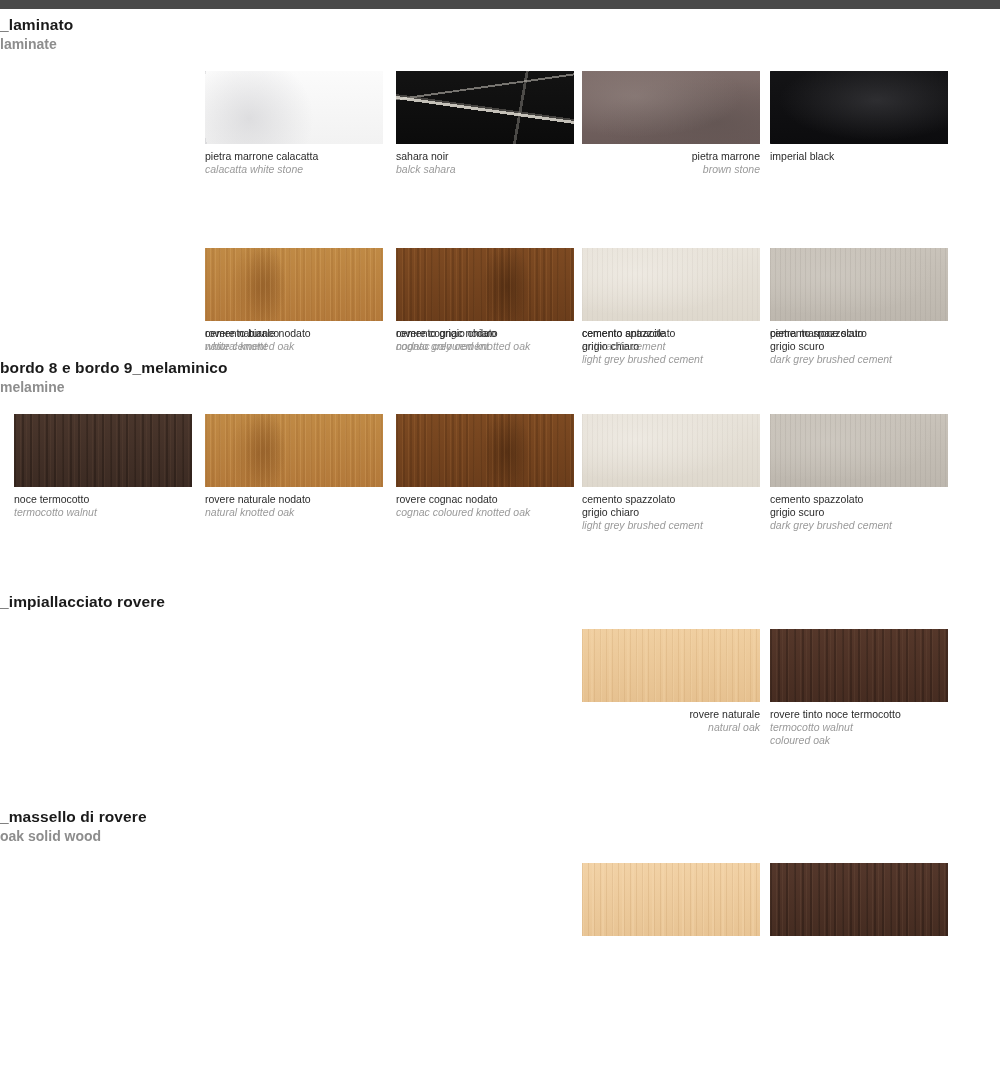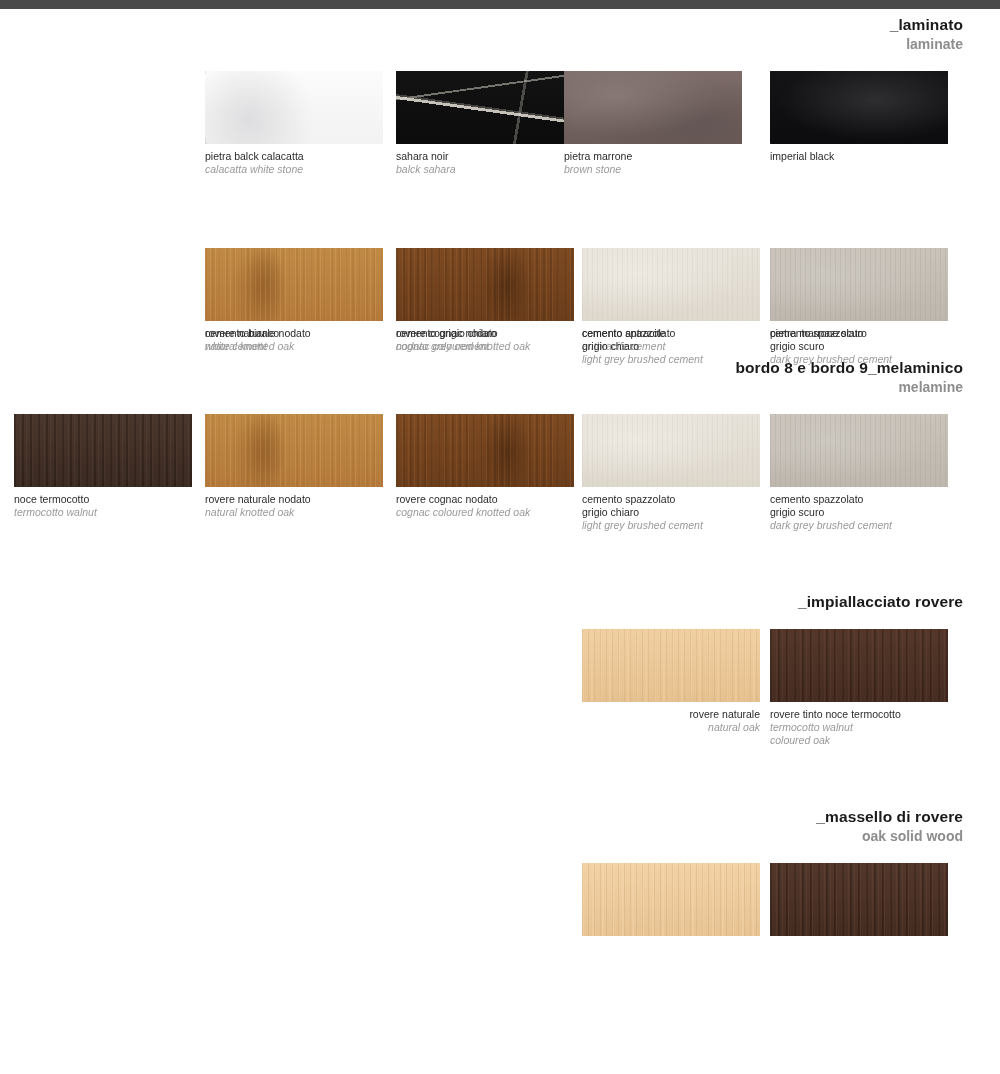--- a/index.html
+++ b/index.html
@@ -24,22 +24,22 @@
   }
   .page {
     position: absolute;
     left: 0;
     top: 9px;
     width: 1000px;
   }
 
   
   .section-head {
-    text-align: right;
-    padding-right: 37px;
+    text-align: left;
+    padding-right: 52px;
   }
   .section-title {
     font-size: 15.5px;
     font-weight: bold;
     color: #1a1a1a;
     letter-spacing: 0.1px;
     line-height: 20px;
   }
   .section-sub {
     font-size: 14px;
@@ -194,29 +194,29 @@
 <div class="page">
 
   <div class="section-head" style="margin-top:6px;">
     <div class="section-title">_laminato</div>
     <div class="section-sub">laminate</div>
   </div>
 
   <div class="row" style="margin-top:17px;">
     <div class="cell" style="left:205px;">
       <span class="swatch tx-calacatta"></span>
-      <div class="cap">pietra balck calacatta</div>
+      <div class="cap">pietra marrone calacatta</div>
       <div class="cap-it">calacatta white stone</div>
     </div>
     <div class="cell" style="left:396px;">
       <span class="swatch tx-sahara"></span>
       <div class="cap">sahara noir</div>
       <div class="cap-it">balck sahara</div>
     </div>
-    <div class="cell" style="left:564px;">
+    <div class="cell" style="left:582px;text-align:right;">
       <span class="swatch tx-brownstone"></span>
       <div class="cap">pietra marrone</div>
       <div class="cap-it">brown stone</div>
     </div>
     <div class="cell" style="left:770px;">
       <span class="swatch tx-imperialblack"></span>
       <div class="cap">imperial black</div>
       <div class="cap-it"></div>
     </div>
   </div>

